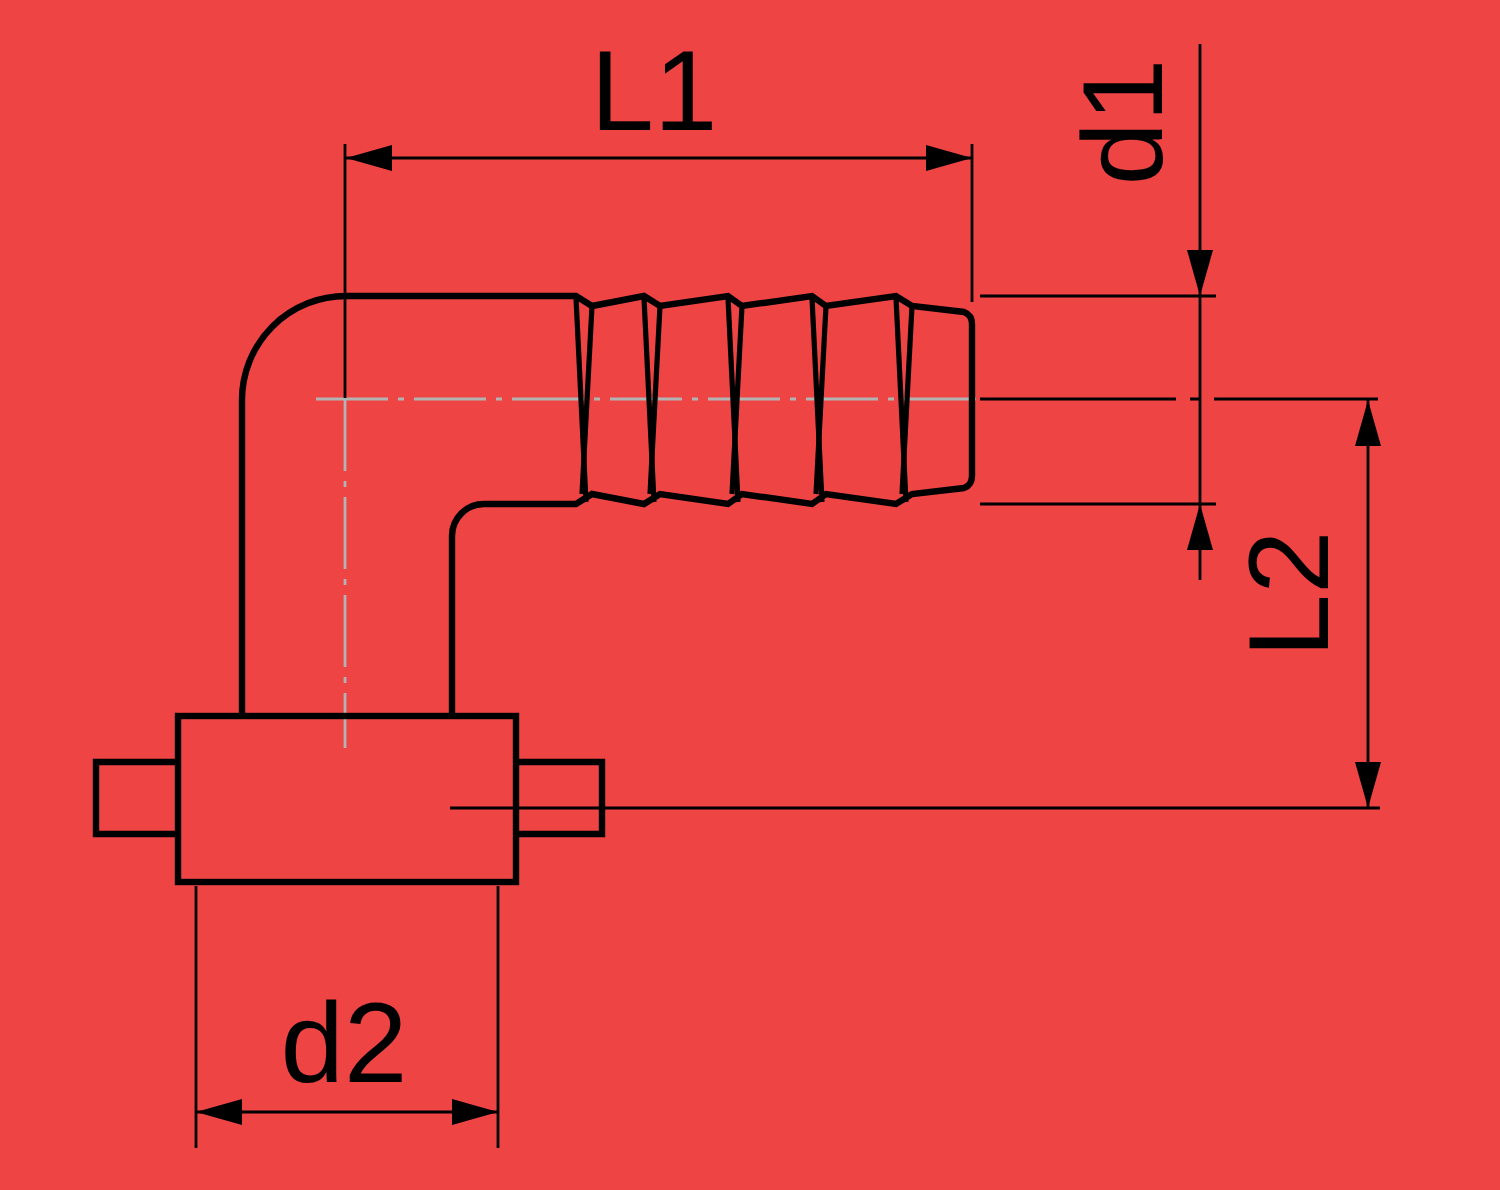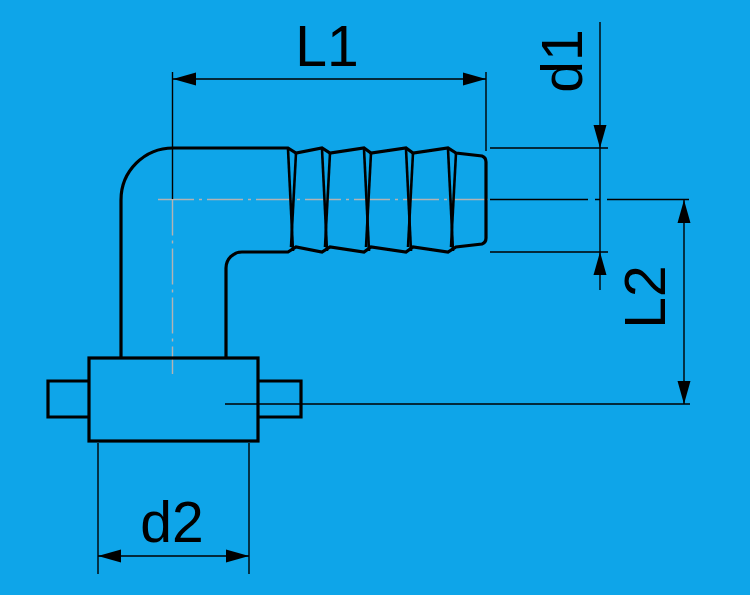--- a/index.html
+++ b/index.html
@@ -4,21 +4,21 @@
 <style>
   html, body {
     margin: 0;
     padding: 0;
     background: #ffffff;
   }
   .stage {
     position: relative;
     width: 750px;
     height: 595px;
-    background: #0ea5e9;
+    background: #ef4444;
     overflow: hidden;
   }
   svg { display: block; }
   .dim-label {
     font-family: "Liberation Sans", "DejaVu Sans", sans-serif;
     font-size: 57px;
     font-weight: 400;
     fill: #000000;
   }
 </style>

